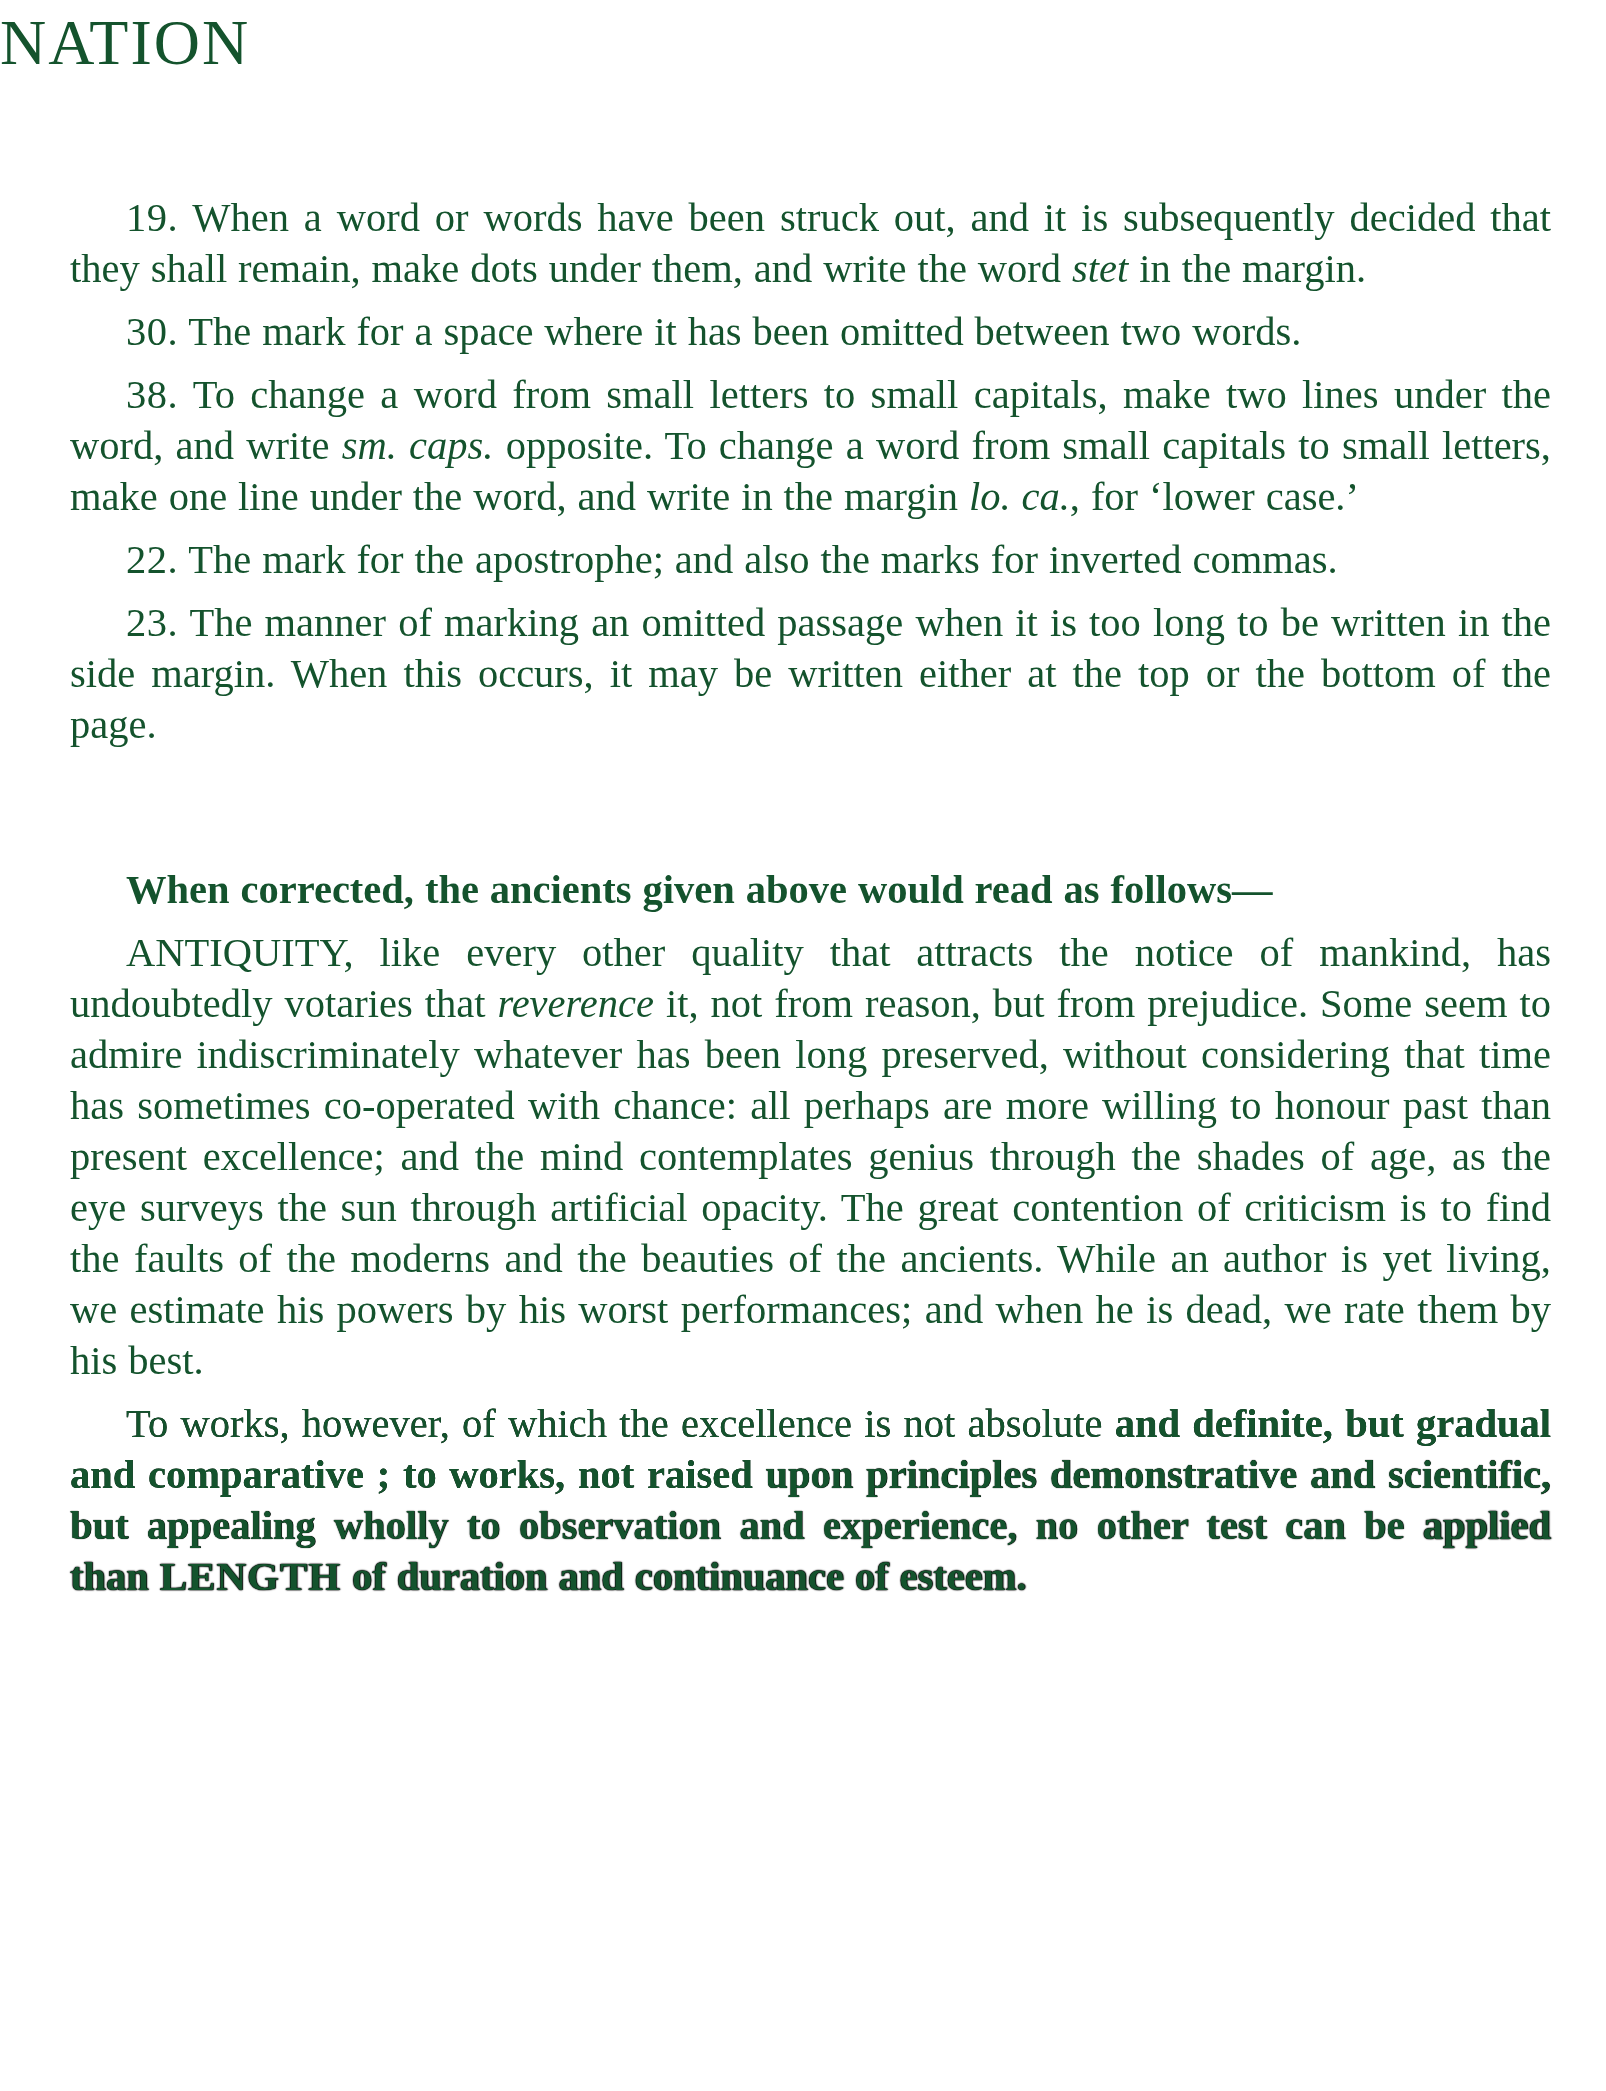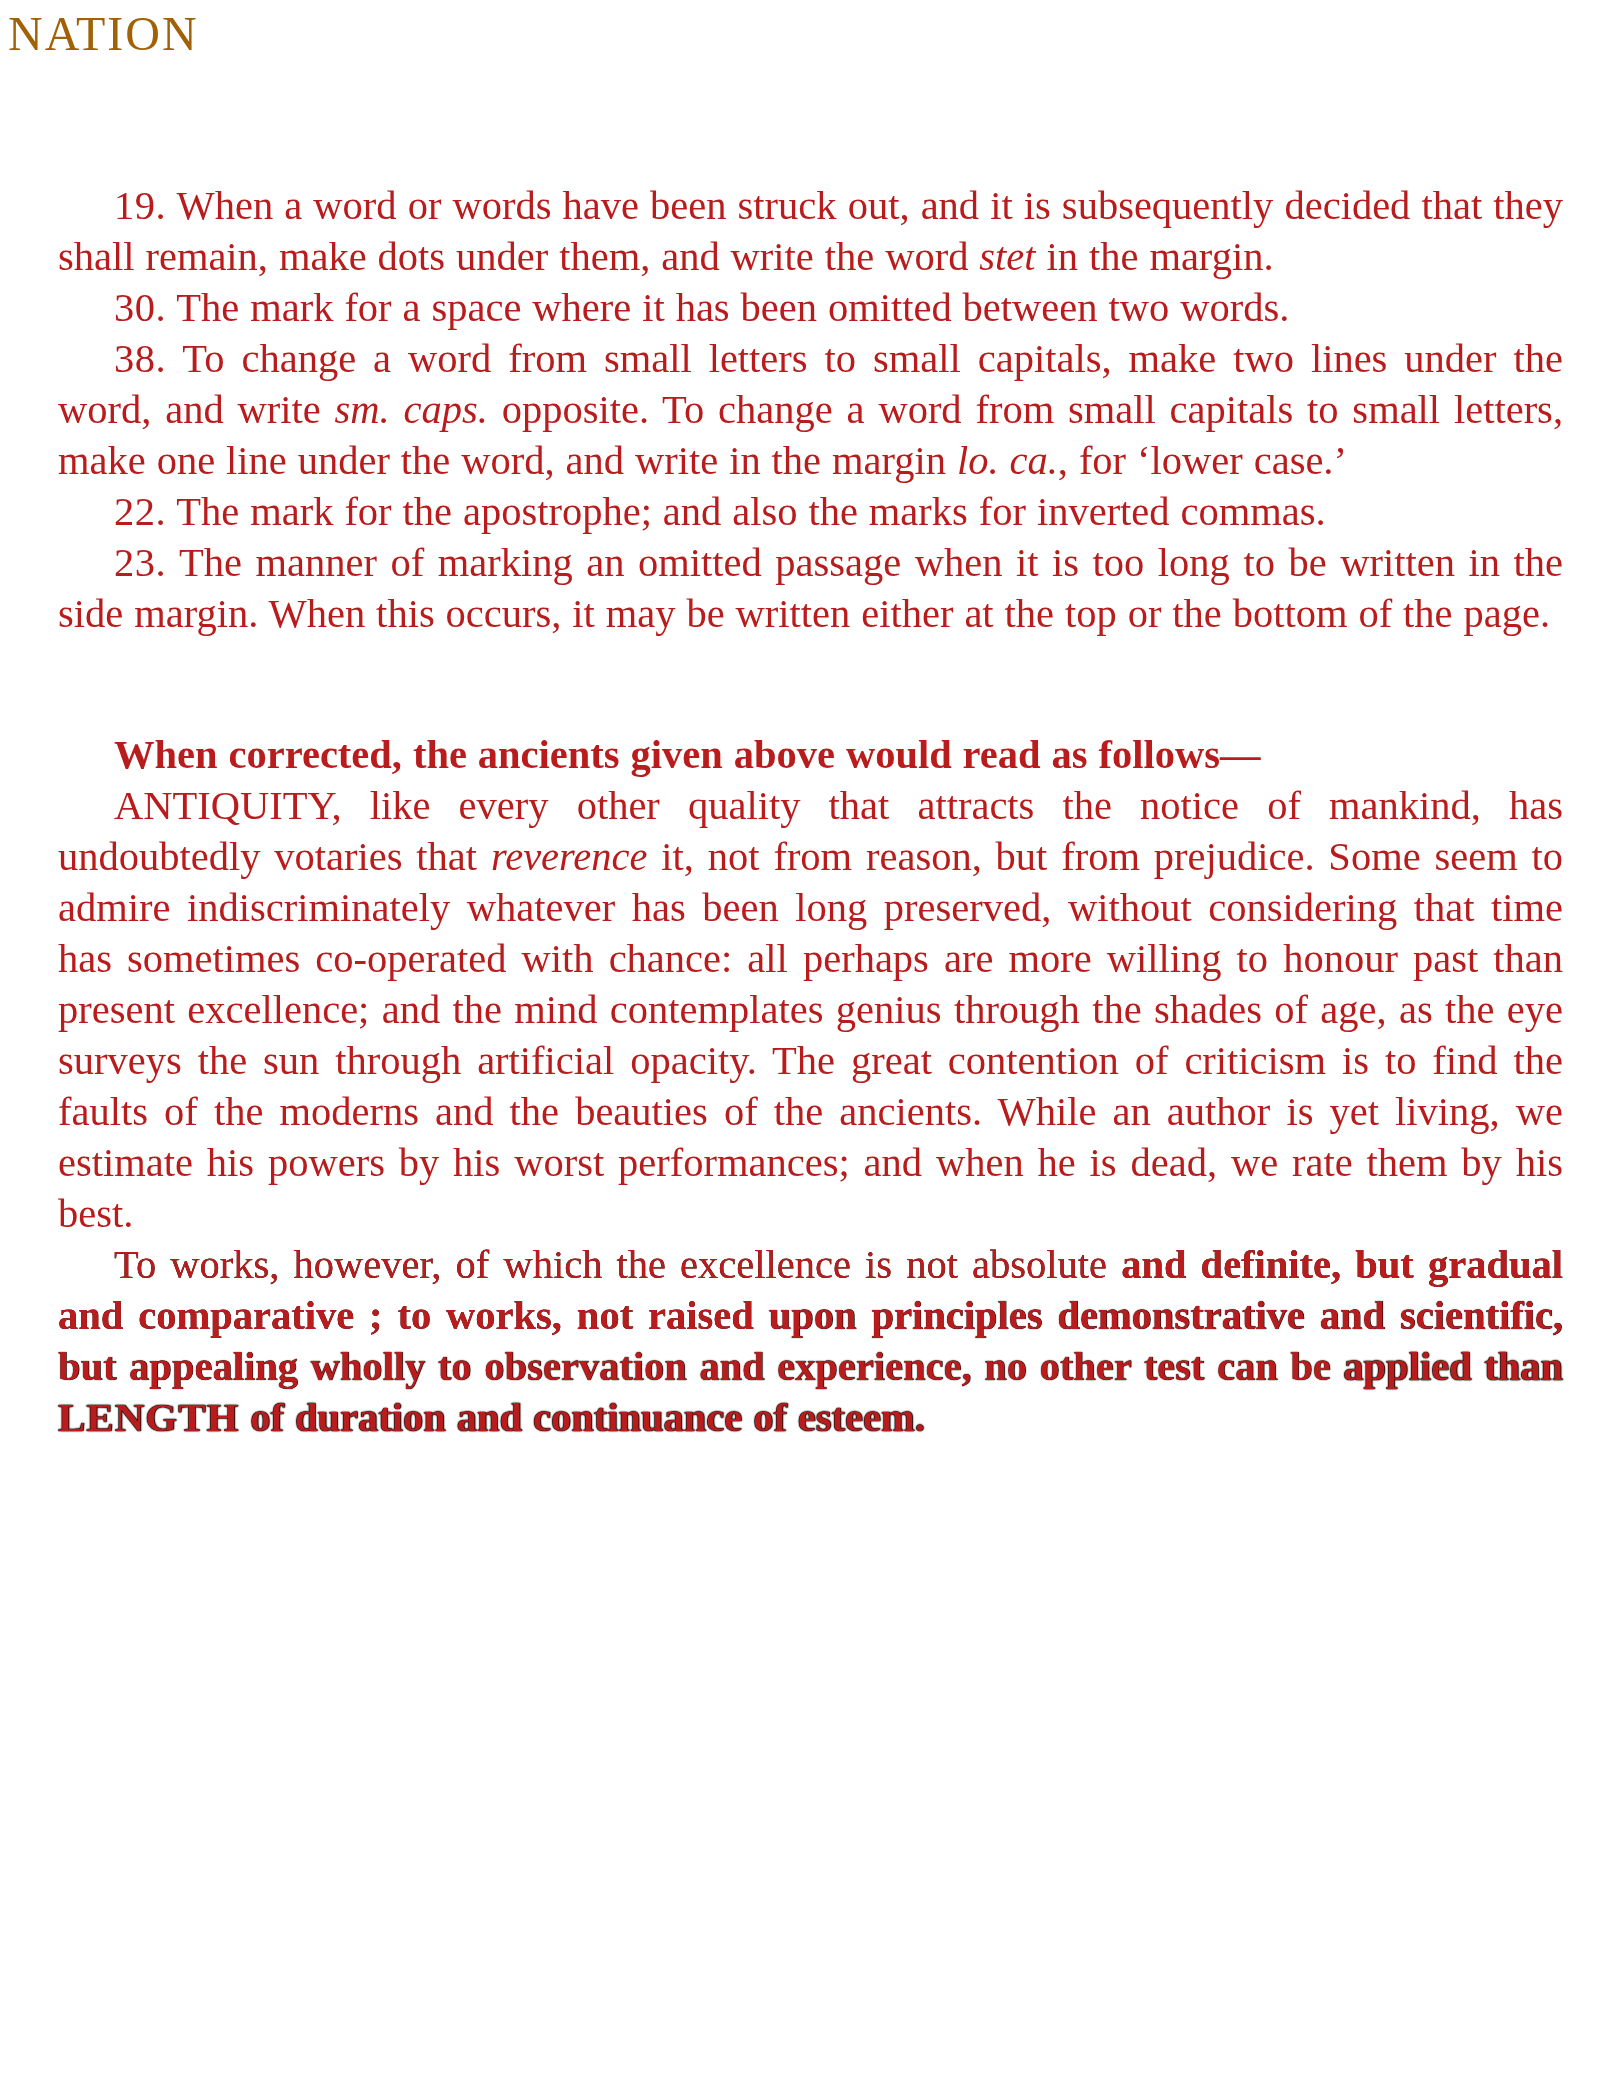--- a/index.html
+++ b/index.html
@@ -11,42 +11,42 @@
     position: relative;
     width: 1606px;
     height: 2091px;
     background: #ffffff;
     overflow: hidden;
     font-family: "Liberation Serif", serif;
     color: #0a0a0a;
   }
   .running-head {
     position: absolute;
-    left: 8px;
+    left: 0px;
     top: 6px;
     font-family: "Liberation Serif", serif;
-    font-size: 48px;
+    font-size: 64px;
     letter-spacing: 2px;
-    color: #a16207;
+    color: #14532d;
     white-space: nowrap;
   }
   .body-col {
     position: absolute;
     left: 58px;
     top: 180px;
     width: 1505px;
   }
   p.para {
-    margin: 0;
+    margin: 12px;
     font-size: 40.5px;
     line-height: 51px;
     text-align: justify;
     text-justify: inter-word;
     word-spacing: 0.02em;
-    color: #b91c1c;
+    color: #14532d;
   }
   p.indent {
     text-indent: 56px;
   }
   .num {
     letter-spacing: 0.5px;
   }
   .it {
     font-style: italic;
   }

